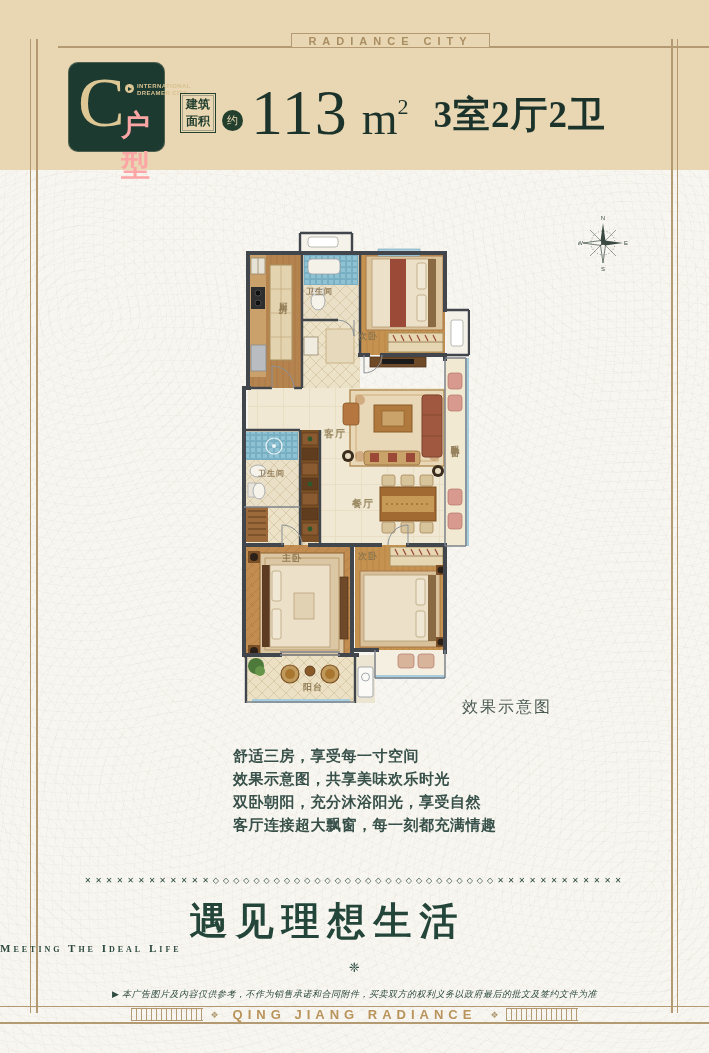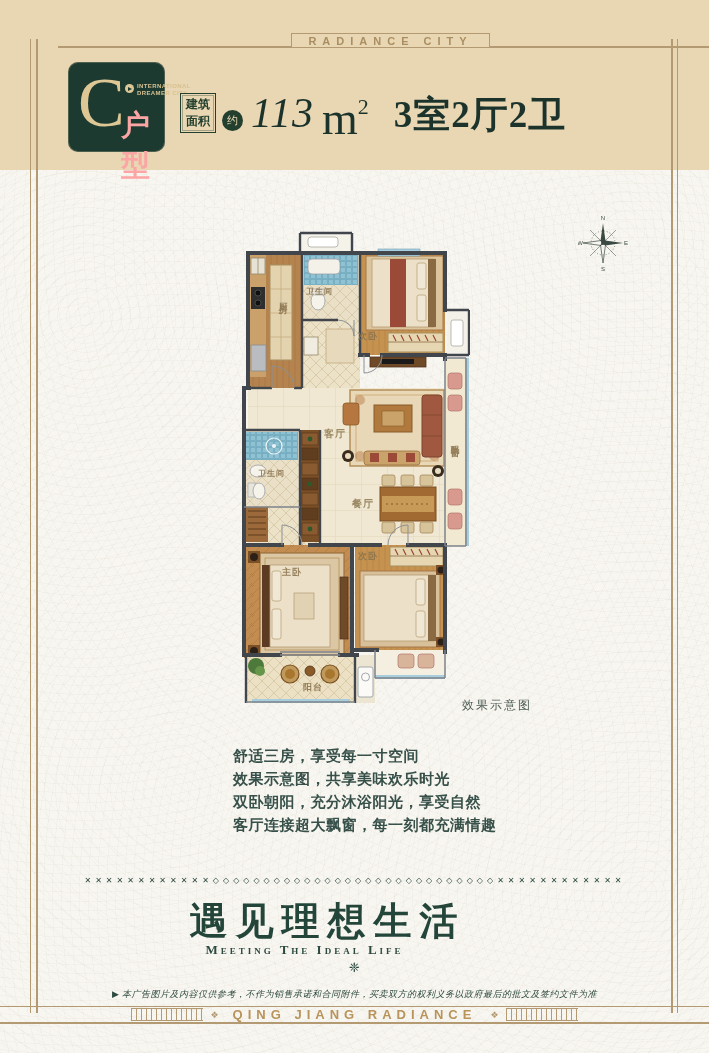--- a/index.html
+++ b/index.html
@@ -30,44 +30,44 @@
   .logo-marker{position:absolute;left:57px;top:22px;width:9px;height:9px;border-radius:50%;background:#ddc795;
     display:flex;align-items:center;justify-content:center;}
   .logo-marker::after{content:"";width:0;height:0;border-left:4px solid #1d3a31;border-top:2.5px solid transparent;border-bottom:2.5px solid transparent;margin-left:1px;}
   .logo-org{position:absolute;left:69px;top:21px;color:#d6c190;font-size:6px;line-height:6.5px;letter-spacing:.4px;font-weight:bold;white-space:nowrap;}
   .logo-type{position:absolute;left:53px;top:44px;color:#fca5a5;font-size:29px;font-weight:bold;letter-spacing:1px;}
   .headline{position:absolute;left:180px;top:78px;height:70px;display:flex;align-items:center;color:#1c332c;}
   .area-box{width:34px;height:38px;border:1.5px solid #23402f;box-shadow:0 0 0 1px #e9d7b3 inset,0 0 0 2px rgba(35,64,47,.35) inset;
     display:flex;flex-direction:column;align-items:center;justify-content:center;font-size:12px;line-height:17px;font-weight:bold;color:#23402f;}
   .approx{width:21px;height:21px;border-radius:50%;background:#23402f;color:#e9d7b3;font-size:11px;
     display:flex;align-items:center;justify-content:center;margin:14px 0 0 6px;}
-  .area-num{font-size:42px;letter-spacing:1px;margin:0 8px 0 8px;line-height:62px;font-style:italic;}
+  .area-num{font-size:64px;letter-spacing:1px;margin:0 14px 0 8px;line-height:62px;}
   .area-unit{font-size:46px;line-height:46px;}
   .area-sup{font-size:22px;vertical-align:20px;}
   .layout-spec{font-size:37px;font-weight:bold;letter-spacing:1px;margin-left:25px;padding-top:4px;}
   
   .vline{position:absolute;top:39px;height:974px;background:#b49a72;}
   .vl1{left:30px;width:1px;}.vl2{left:36px;width:2px;}
   .vr1{left:671px;width:2px;}.vr2{left:677px;width:1px;}
   
   .floorplan{position:absolute;left:232px;top:225px;}
   .room-label{position:absolute;color:#8a744e;font-size:9px;font-weight:bold;letter-spacing:1px;opacity:.9;white-space:nowrap;}
   .room-label.big{font-size:10px;color:#93805a;}
   .room-label.vert{writing-mode:vertical-rl;letter-spacing:2px;}
-  .caption{position:absolute;left:462px;top:697px;font-size:12px;color:#4c5c54;letter-spacing:2px;}
+  .caption{position:absolute;left:462px;top:697px;font-size:16px;color:#4c5c54;letter-spacing:2px;}
   .compass{position:absolute;left:578px;top:214px;}
   
   .features{position:absolute;left:233px;top:744px;color:#375049;font-size:15px;font-weight:bold;letter-spacing:.5px;}
   .features div{height:23px;line-height:23px;}
   
   .divider{position:absolute;left:40px;top:876px;width:630px;text-align:center;color:#2c4a3f;font-size:8px;
     letter-spacing:4px;white-space:nowrap;overflow:hidden;}
   .slogan-title{position:absolute;left:0;top:896px;width:655px;text-align:center;color:#24453a;font-size:38px;
     font-weight:bold;letter-spacing:8px;}
-  .slogan-sub{position:absolute;left:0;top:942px;width:609px;text-align:center;color:#2c4a3f;font-size:13px;
+  .slogan-sub{position:absolute;left:0;top:942px;width:609px;text-align:left;color:#2c4a3f;font-size:11px;
     font-variant:small-caps;letter-spacing:3px;font-weight:bold;}
   .ornament{position:absolute;left:0;top:960px;width:709px;text-align:center;color:#24453a;font-size:13px;}
   .disclaimer{position:absolute;left:0;top:988px;width:709px;text-align:center;color:#2d4a3e;font-size:9px;
     font-style:italic;letter-spacing:.5px;}
   
   .bottom-band{position:absolute;left:0;top:1006px;width:709px;height:15px;
     border-top:1px solid #b49a72;border-bottom:2px solid #b49a72;
     display:flex;align-items:center;justify-content:center;}
   .bb-stripe{width:72px;height:11px;border-top:1px solid #b49a72;border-bottom:1px solid #b49a72;
     background:repeating-linear-gradient(90deg, rgba(176,150,110,.95) 0 1px, transparent 1px 5px);}
@@ -347,21 +347,21 @@
     </g>
   </svg>
 
   <div class="room-label vert" style="left:276px;top:295px;">厨房</div>
   <div class="room-label" style="left:306px;top:286px;font-size:8px;">卫生间</div>
   <div class="room-label" style="left:358px;top:330px;">次卧</div>
   <div class="room-label big" style="left:324px;top:427px;">客厅</div>
   <div class="room-label big" style="left:352px;top:497px;">餐厅</div>
   <div class="room-label vert" style="left:448px;top:438px;">飘窗</div>
   <div class="room-label" style="left:258px;top:468px;font-size:8px;">卫生间</div>
-  <div class="room-label" style="left:282px;top:566px;">主卧</div>
+  <div class="room-label" style="left:282px;top:552px;">主卧</div>
   <div class="room-label" style="left:358px;top:550px;">次卧</div>
   <div class="room-label" style="left:303px;top:681px;">阳台</div>
 
   <svg class="compass" width="50" height="58" viewBox="0 0 50 58">
     <g stroke="#3a4a42" stroke-width="0.6">
       <circle cx="25" cy="29" r="12" fill="none" stroke-dasharray="1 2"></circle>
       <path d="M12,16 L38,42 M38,16 L12,42" stroke-width="0.5"></path>
     </g>
     <path d="M25,9 L27.5,27 L25,29 L22.5,27 Z" fill="#3a4a42"></path>
     <path d="M25,49 L27.5,31 L25,29 L22.5,31 Z" fill="none" stroke="#3a4a42" stroke-width="0.7"></path>

